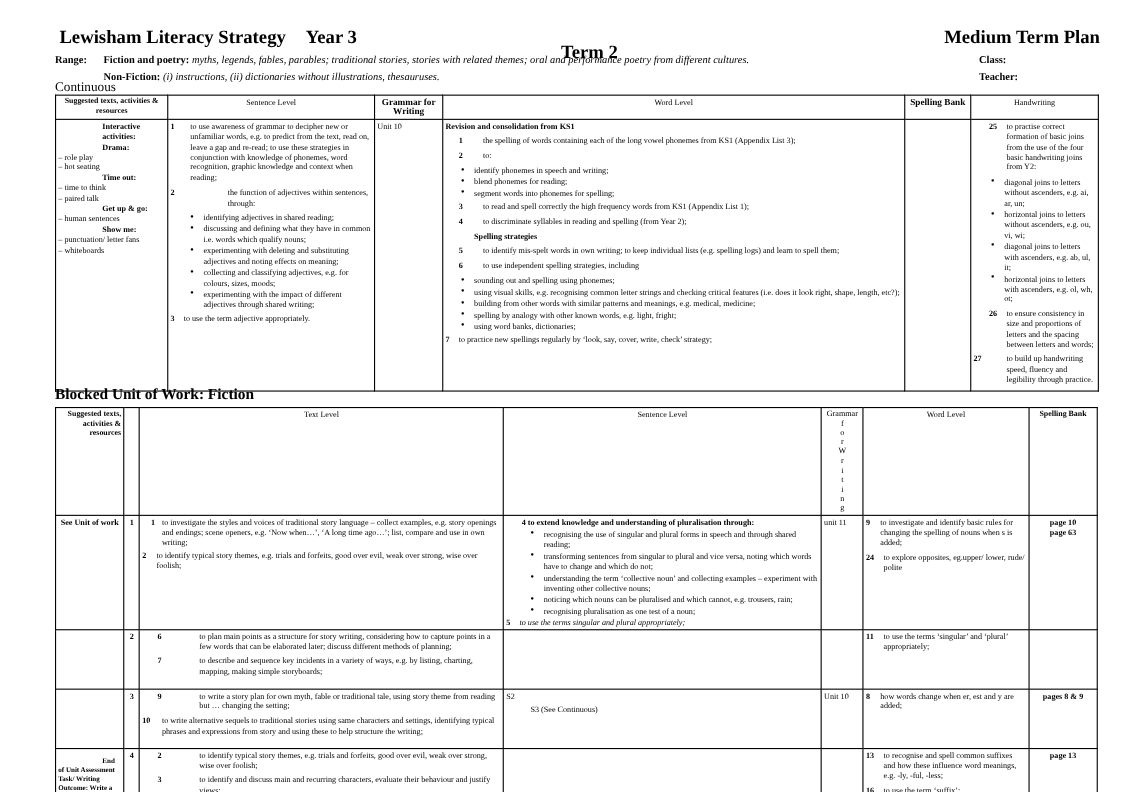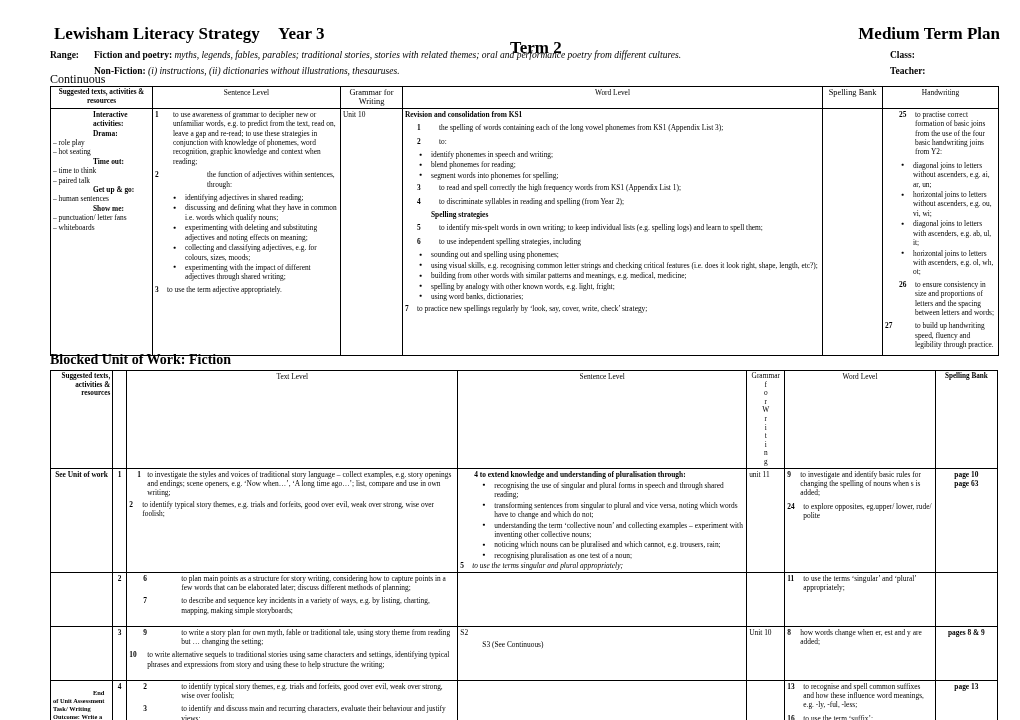--- a/index.html
+++ b/index.html
@@ -128,21 +128,21 @@
     padding: 1px 2px 2px 2px;
   }
   th.colhead.small {
     font-size: 7.2px;
     line-height: 8.6px;
     font-weight: bold;
   }
   th.colhead.medsmall {
     font-size: 8.4px;
     line-height: 9.4px;
-    font-weight: normal;
+    font-weight: bold;
     margin-left: 20px;
   }
   th.colhead.vert {
     font-size: 7.4px;
     line-height: 8.6px;
     font-weight: normal;
     text-align: center;
   }
   .vstack span { display: block; }
   .item {

